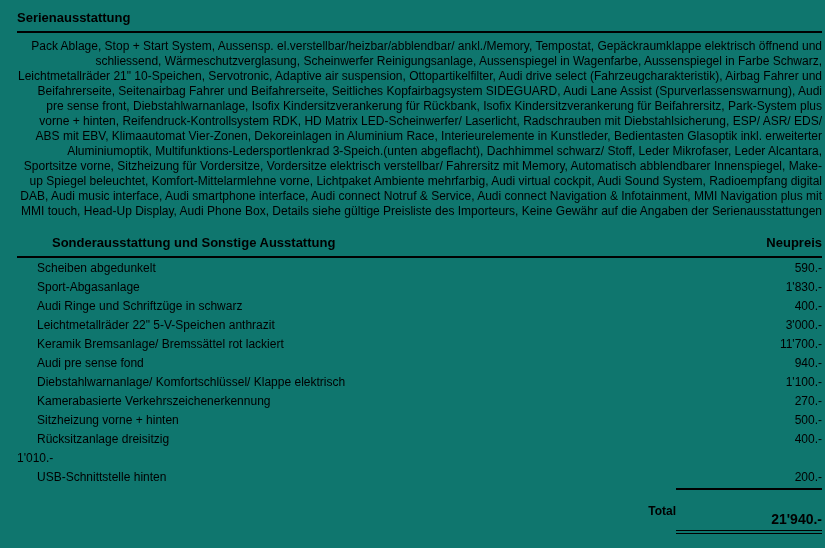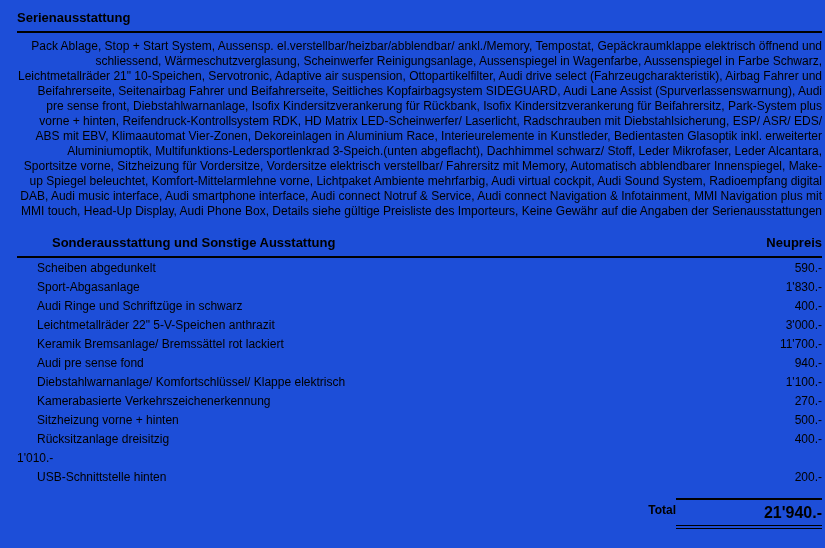--- a/index.html
+++ b/index.html
@@ -6,21 +6,21 @@
     margin: 0;
     padding: 0;
     background: #ffffff;
   }
   .page {
     position: relative;
     width: 825px;
     height: 548px;
     box-sizing: border-box;
     padding: 10px 3px 0 17px;
-    background: #1d4ed8;
+    background: #0f766e;
     font-family: "Liberation Sans", "DejaVu Sans", sans-serif;
     color: #000000;
     overflow: hidden;
   }
   .section-title {
     font-size: 13px;
     font-weight: bold;
     line-height: 16px;
     margin: 0;
   }
@@ -55,35 +55,35 @@
     justify-content: space-between;
     align-items: center;
     height: 19px;
     font-size: 12px;
   }
   .cell-label { text-align: left; margin-left: 20px; }
   .cell-price { text-align: right; }
   .total-row {
     display: flex;
     justify-content: flex-end;
-    align-items: flex-start;
-    margin-top: 12px;
+    align-items: center;
+    margin-top: 2px;
   }
   .total-label {
     font-size: 12px;
     font-weight: bold;
     padding-top: 5px;
   }
   .total-value-box {
     width: 146px;
     border-top: 2px solid #000000;
     text-align: right;
-    font-size: 16px;
+    font-size: 14px;
     font-weight: bold;
-    padding-top: 4px;
+    padding-top: 21px;
     padding-bottom: 2px;
   }
   .double-rule {
     width: 146px;
     margin-left: auto;
     height: 2px;
     border-top: 1px solid #000000;
     border-bottom: 1px solid #000000;
     margin-top: 1px;
   }

